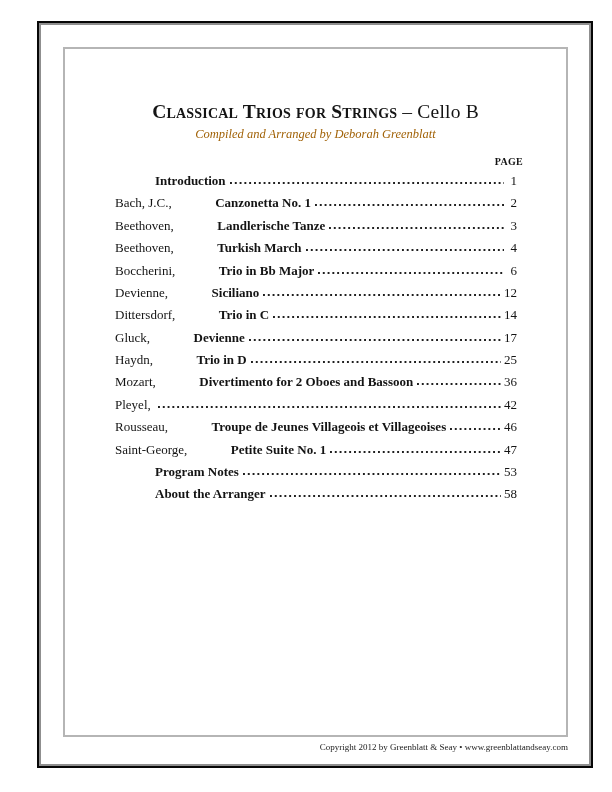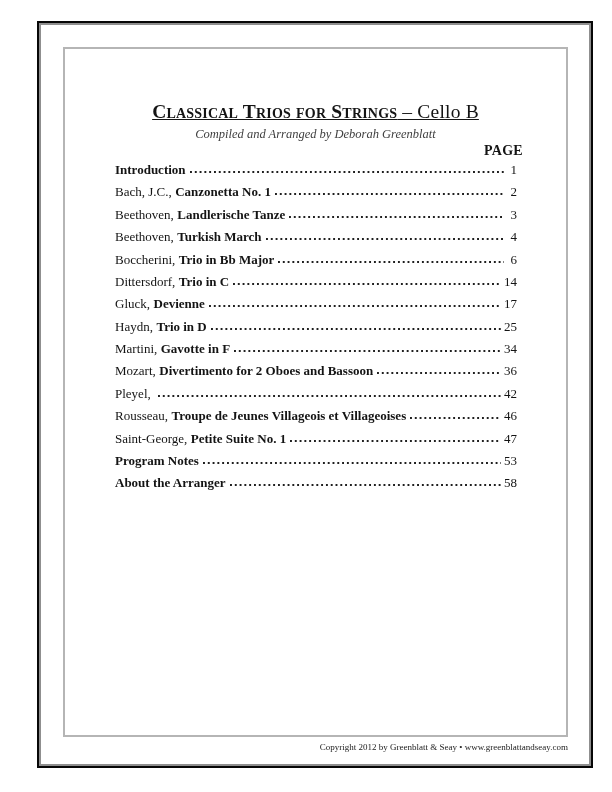--- a/index.html
+++ b/index.html
@@ -42,62 +42,62 @@
     left: 65px; top: 49px;
     width: 501px;
   }
   .title {
     margin-top: 52px;
     text-align: center;
     font-size: 19.5px;
     line-height: 21px;
     letter-spacing: 0.2px;
     white-space: nowrap;
-    text-decoration: underline;
   }
   .title .main {
     font-weight: bold;
     font-variant: small-caps;
   }
   .title .suffix {
     font-weight: normal;
   }
   .subtitle {
     margin-top: 4px;
     text-align: center;
     font-size: 12.5px;
     line-height: 17px;
     font-style: italic;
-    color: #404040;
+    color: #a16207;
   }
   .page-col-label {
-    margin-top: 2px;
+    margin-top: 13px;
     padding-right: 43px;
     text-align: right;
-    font-size: 14px;
+    font-size: 10px;
     font-weight: bold;
     letter-spacing: 0.3px;
     line-height: 11px;
   }
   .toc {
     margin: 3px 49px 0 50px;
   }
   .toc-row {
     display: flex;
     align-items: baseline;
     line-height: 22.38px;
     font-size: 13px;
     white-space: nowrap;
   }
   .composer {
     font-weight: normal;
   }
   .composer:not(:empty) { margin-right: 3.5px; }
   .work {
     font-weight: bold;
+    margin-left: 40px;
   }
   .leader {
     flex: 1;
     height: 2px;
     margin: 0 3px 0 4px;
     align-self: baseline;
     background-image: radial-gradient(circle at 1px 1px, #1f1f1f 0.85px, transparent 1.05px);
     background-size: 4.8px 2px;
     background-repeat: repeat-x;
     background-position: left bottom;
@@ -162,20 +162,26 @@
     <span class="pagenum">4</span>
   </div>
 
   <div class="toc-row">
     <span class="composer">Boccherini,</span>
     <span class="work">Trio in Bb Major</span>
     <span class="leader"></span>
     <span class="pagenum">6</span>
   </div>
 
+  <div class="toc-row">
+    <span class="composer">Devienne,</span>
+    <span class="work">Siciliano</span>
+    <span class="leader"></span>
+    <span class="pagenum">12</span>
+  </div>
 
   <div class="toc-row">
     <span class="composer">Dittersdorf,</span>
     <span class="work">Trio in C</span>
     <span class="leader"></span>
     <span class="pagenum">14</span>
   </div>
 
   <div class="toc-row">
     <span class="composer">Gluck,</span>
@@ -186,26 +192,20 @@
 
 
   <div class="toc-row">
     <span class="composer">Haydn,</span>
     <span class="work">Trio in D</span>
     <span class="leader"></span>
     <span class="pagenum">25</span>
   </div>
 
 
-  <div class="toc-row">
-    <span class="composer">Martini,</span>
-    <span class="work">Gavotte in F</span>
-    <span class="leader"></span>
-    <span class="pagenum">34</span>
-  </div>
 
   <div class="toc-row">
     <span class="composer">Mozart,</span>
     <span class="work">Divertimento for 2 Oboes and Bassoon</span>
     <span class="leader"></span>
     <span class="pagenum">36</span>
   </div>
 
   <div class="toc-row">
     <span class="composer">Pleyel,</span>

